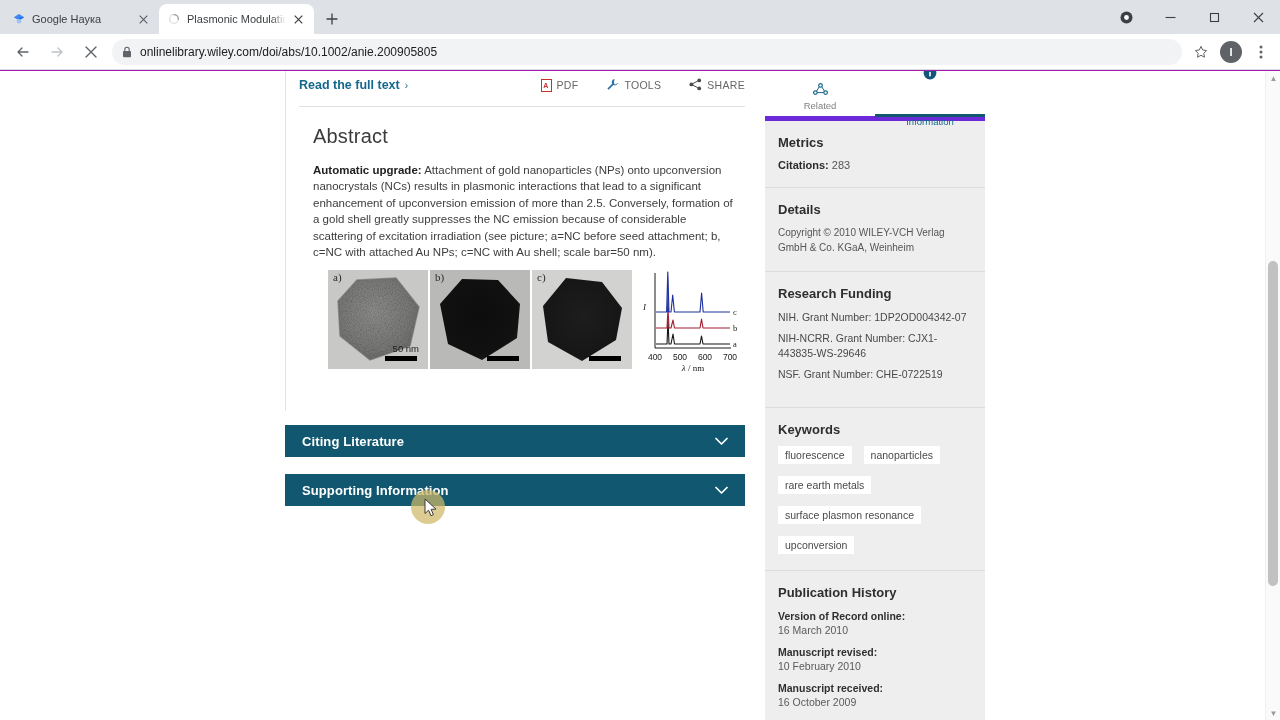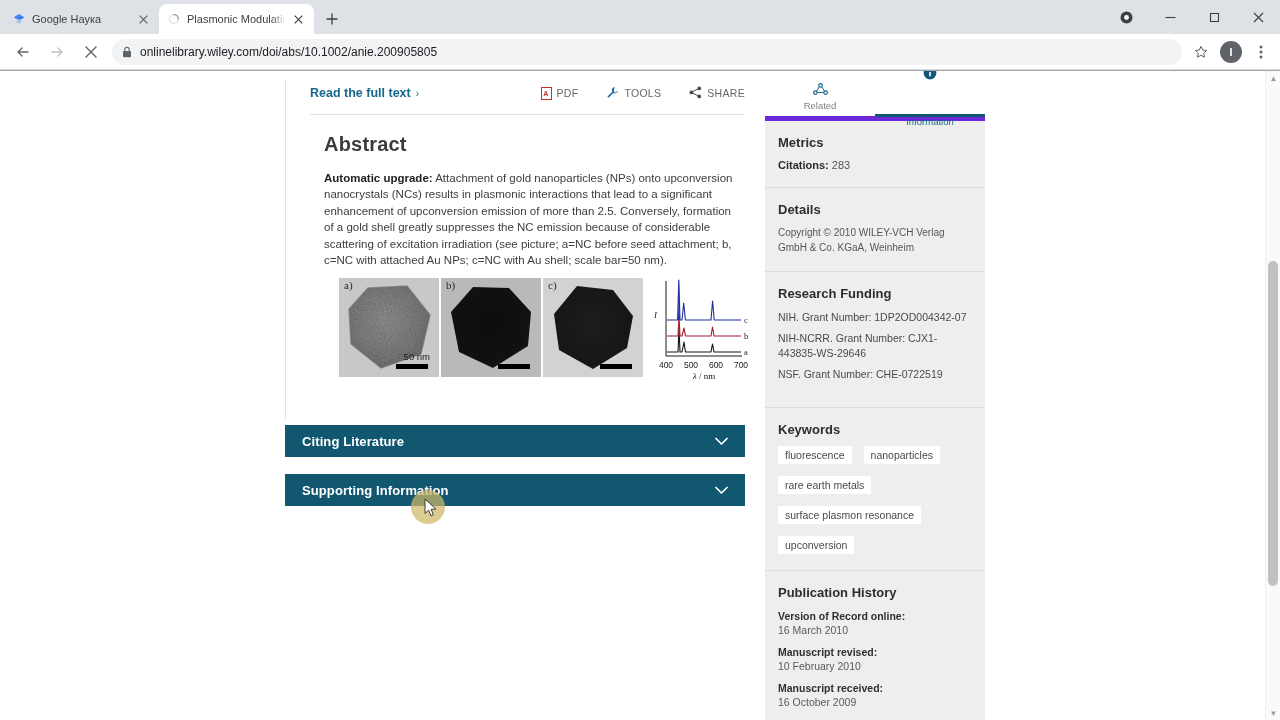--- a/index.html
+++ b/index.html
@@ -4,21 +4,21 @@
 <style>
   * { box-sizing: border-box; margin: 0; padding: 0; }
   html, body {
     width: 1280px; height: 720px;
     overflow: hidden;
     background: #ffffff;
     font-family: "Liberation Sans", sans-serif;
   }
 
   
-  .browser { width: 1280px; height: 720px; position: relative; background:#a3a3a3; }
+  .browser { width: 1280px; height: 720px; position: relative; background:#a21caf; }
 
   .tabstrip {
     height: 34px;
     background: #dee1e6;
     display: flex;
     align-items: flex-end;
     padding-left: 4px;
     position: relative;
   }
   .tab {
@@ -146,24 +146,24 @@
 
   .page {
     position: relative;
     width: 1265px;
     height: 649px;
   }
 
   
   .main-col {
     position: absolute;
-    left: 285px; top: 8px;
+    left: 285px; top: 0;
     width: 460px;
     border-left: 1px solid #e3e3e3;
-    padding-left: 24px;
+    padding-left: 13px;
     min-height: 340px;
   }
   .fulltext-row {
     display: flex;
     align-items: center;
     justify-content: space-between;
     padding-top: 0px;
     height: 28px;
   }
   .read-full {
@@ -189,21 +189,21 @@
     display:flex; align-items:center; justify-content:center;
     line-height:1;
   }
   .divider-rule {
     border-top: 1px solid #e0e0e0;
     margin: 7px 0 0 0;
   }
 
   .abstract-h {
     font-size: 20px;
-    font-weight: 700;
+    font-weight: 400;
     color: #3b3b3b;
     margin: 18px 0 14px 14px;
     letter-spacing: .2px;
   }
   .abstract-p {
     font-size: 11.5px;
     line-height: 16.4px;
     color: #3d3d3d;
     margin: 0 8px 0 14px;
     text-align: left;

